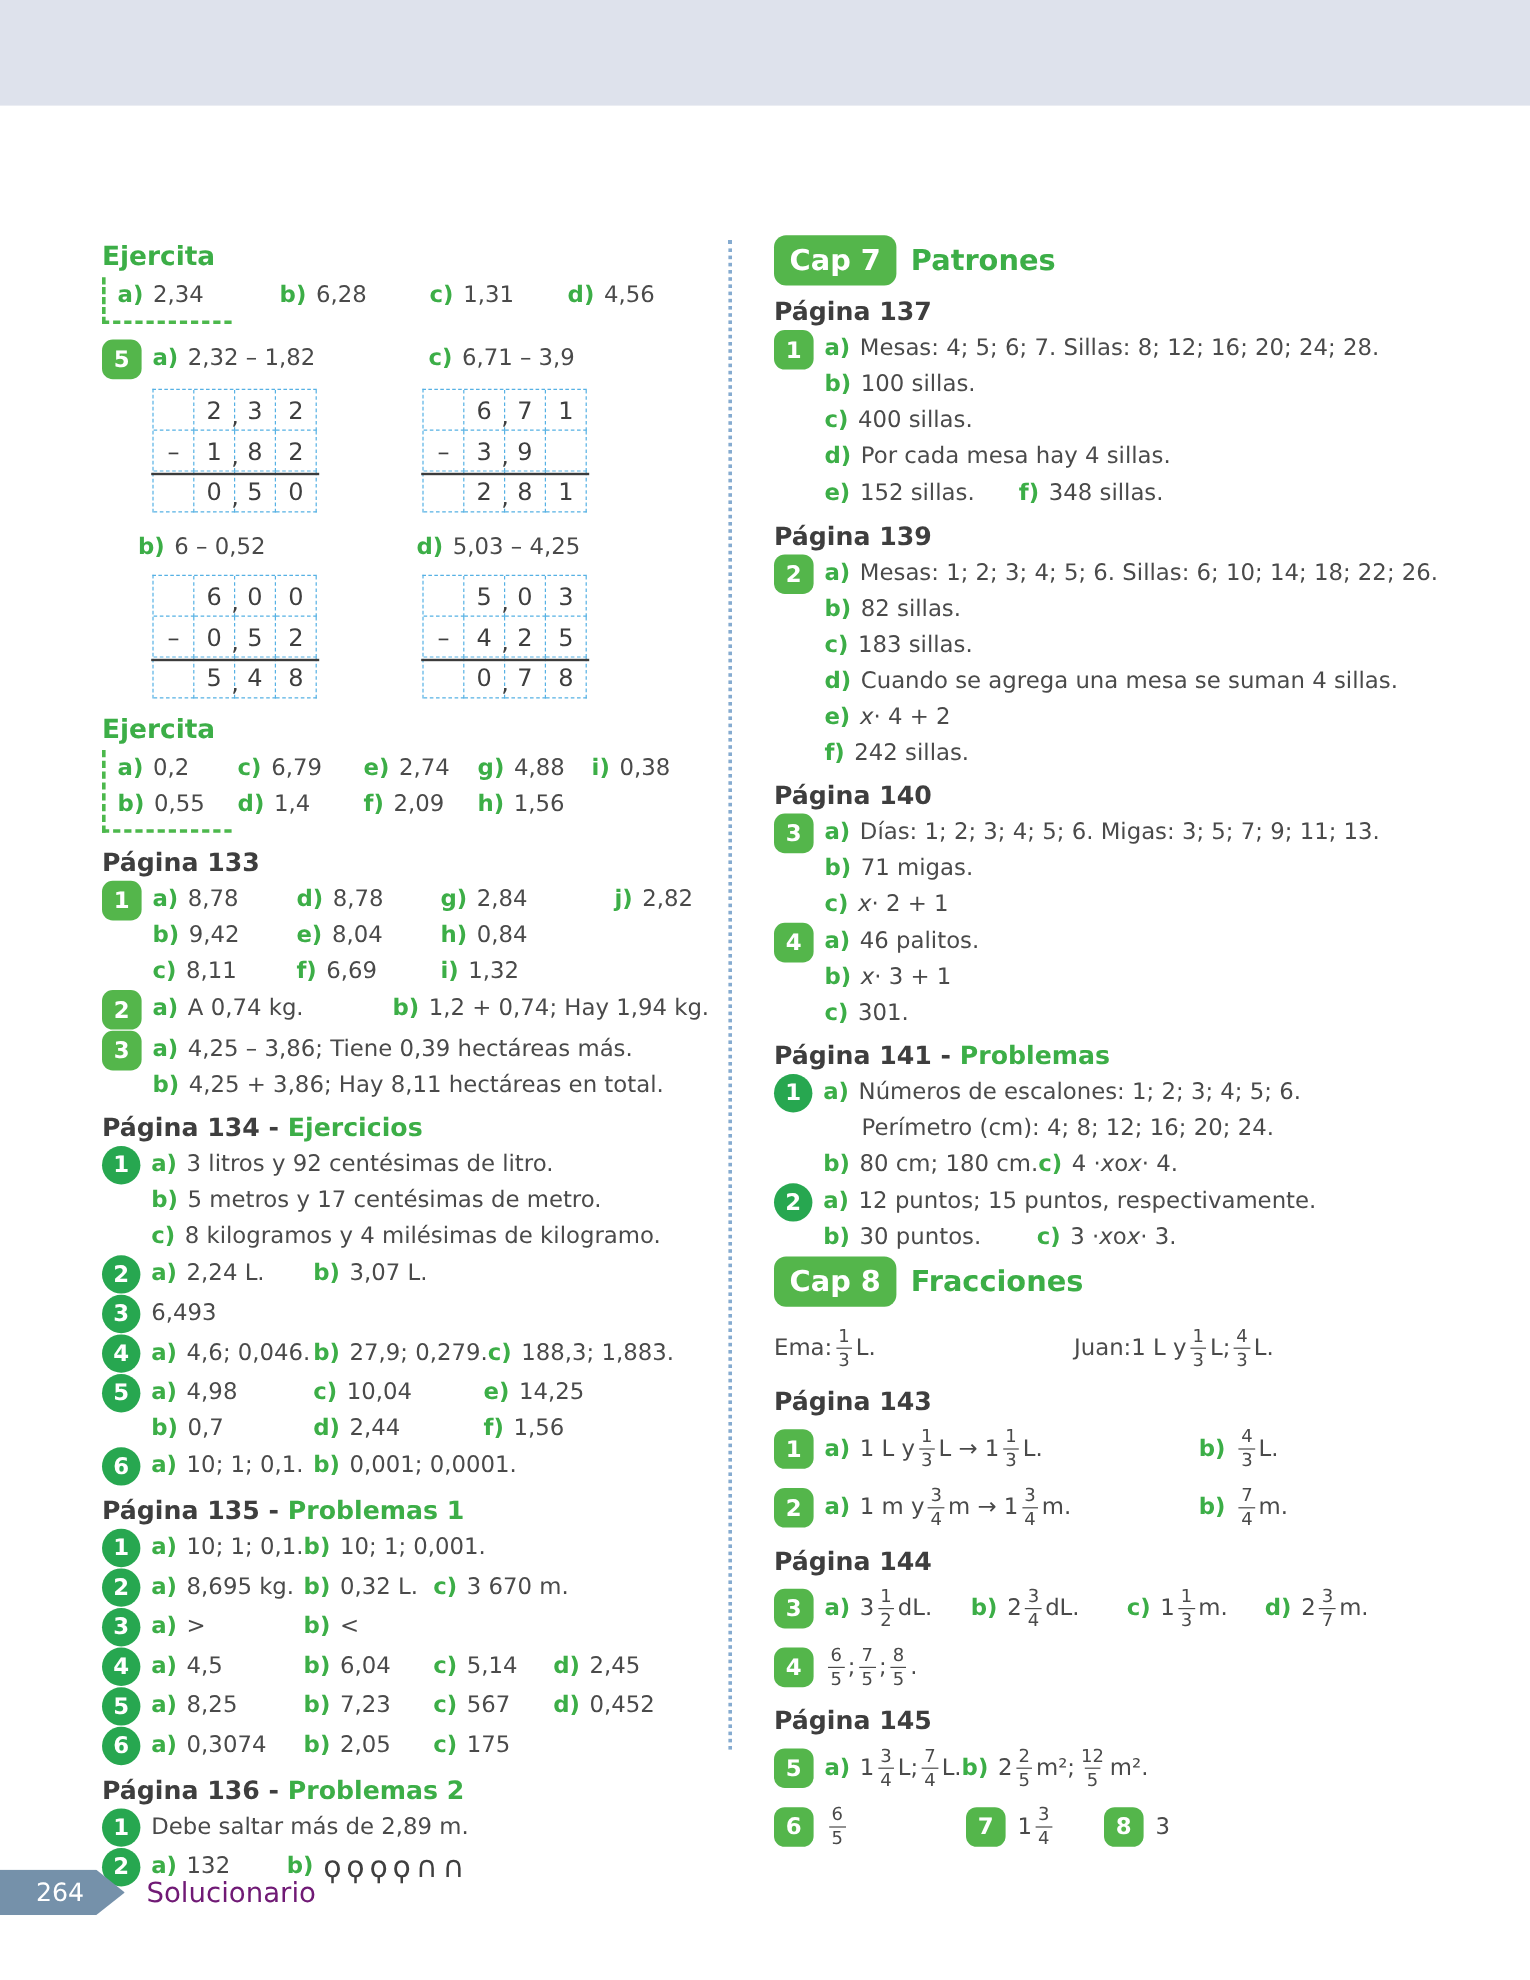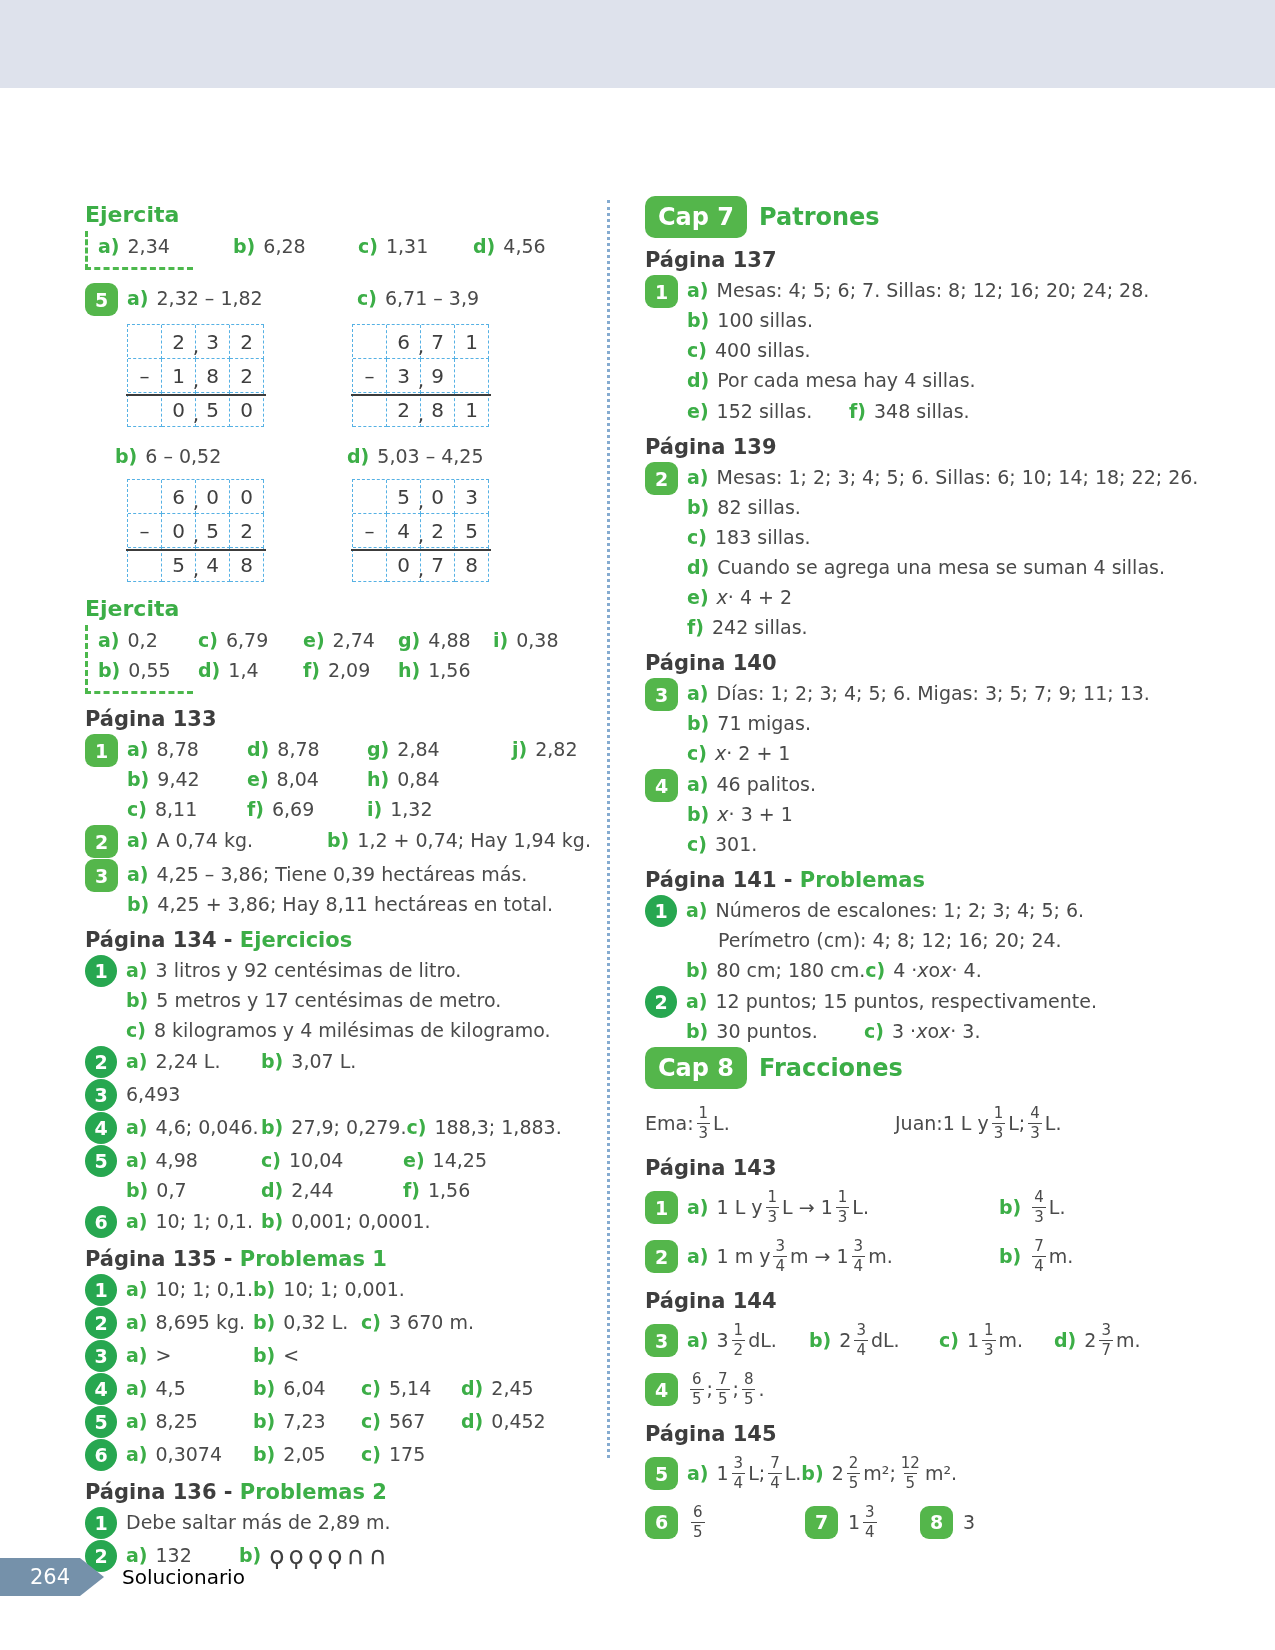--- a/index.html
+++ b/index.html
@@ -54,21 +54,21 @@
   .var{font-style:italic}
   .hiero{font-size:25px;letter-spacing:4px;color:#3f3f3f}
 
   .inline-row{display:flex;align-items:center;min-height:48px}
   .inline-group{display:inline-flex;align-items:center}
   .inline-group .badge{margin-right:10px}
 
   .footer-tab{position:absolute;left:0;top:1558px;width:104px;height:38px;background:#7591aa;color:#fff;
     font-size:21px;display:flex;align-items:center;padding-left:30px;box-sizing:border-box;
     clip-path:polygon(0 0,80px 0,104px 19px,80px 38px,0 38px)}
-  .footer-label{position:absolute;left:122px;top:1565px;font-size:20px;color:#000000}
+  .footer-label{position:absolute;left:122px;top:1565px;font-size:23px;color:#701a75}
 </style>
 </head>
 <body>
 
 <div class="topbar"></div>
 <div class="col-sep"></div>
 
 <div class="left-col">
     <div class="exheading">Ejercita</div>
     <div class="answer-box">

